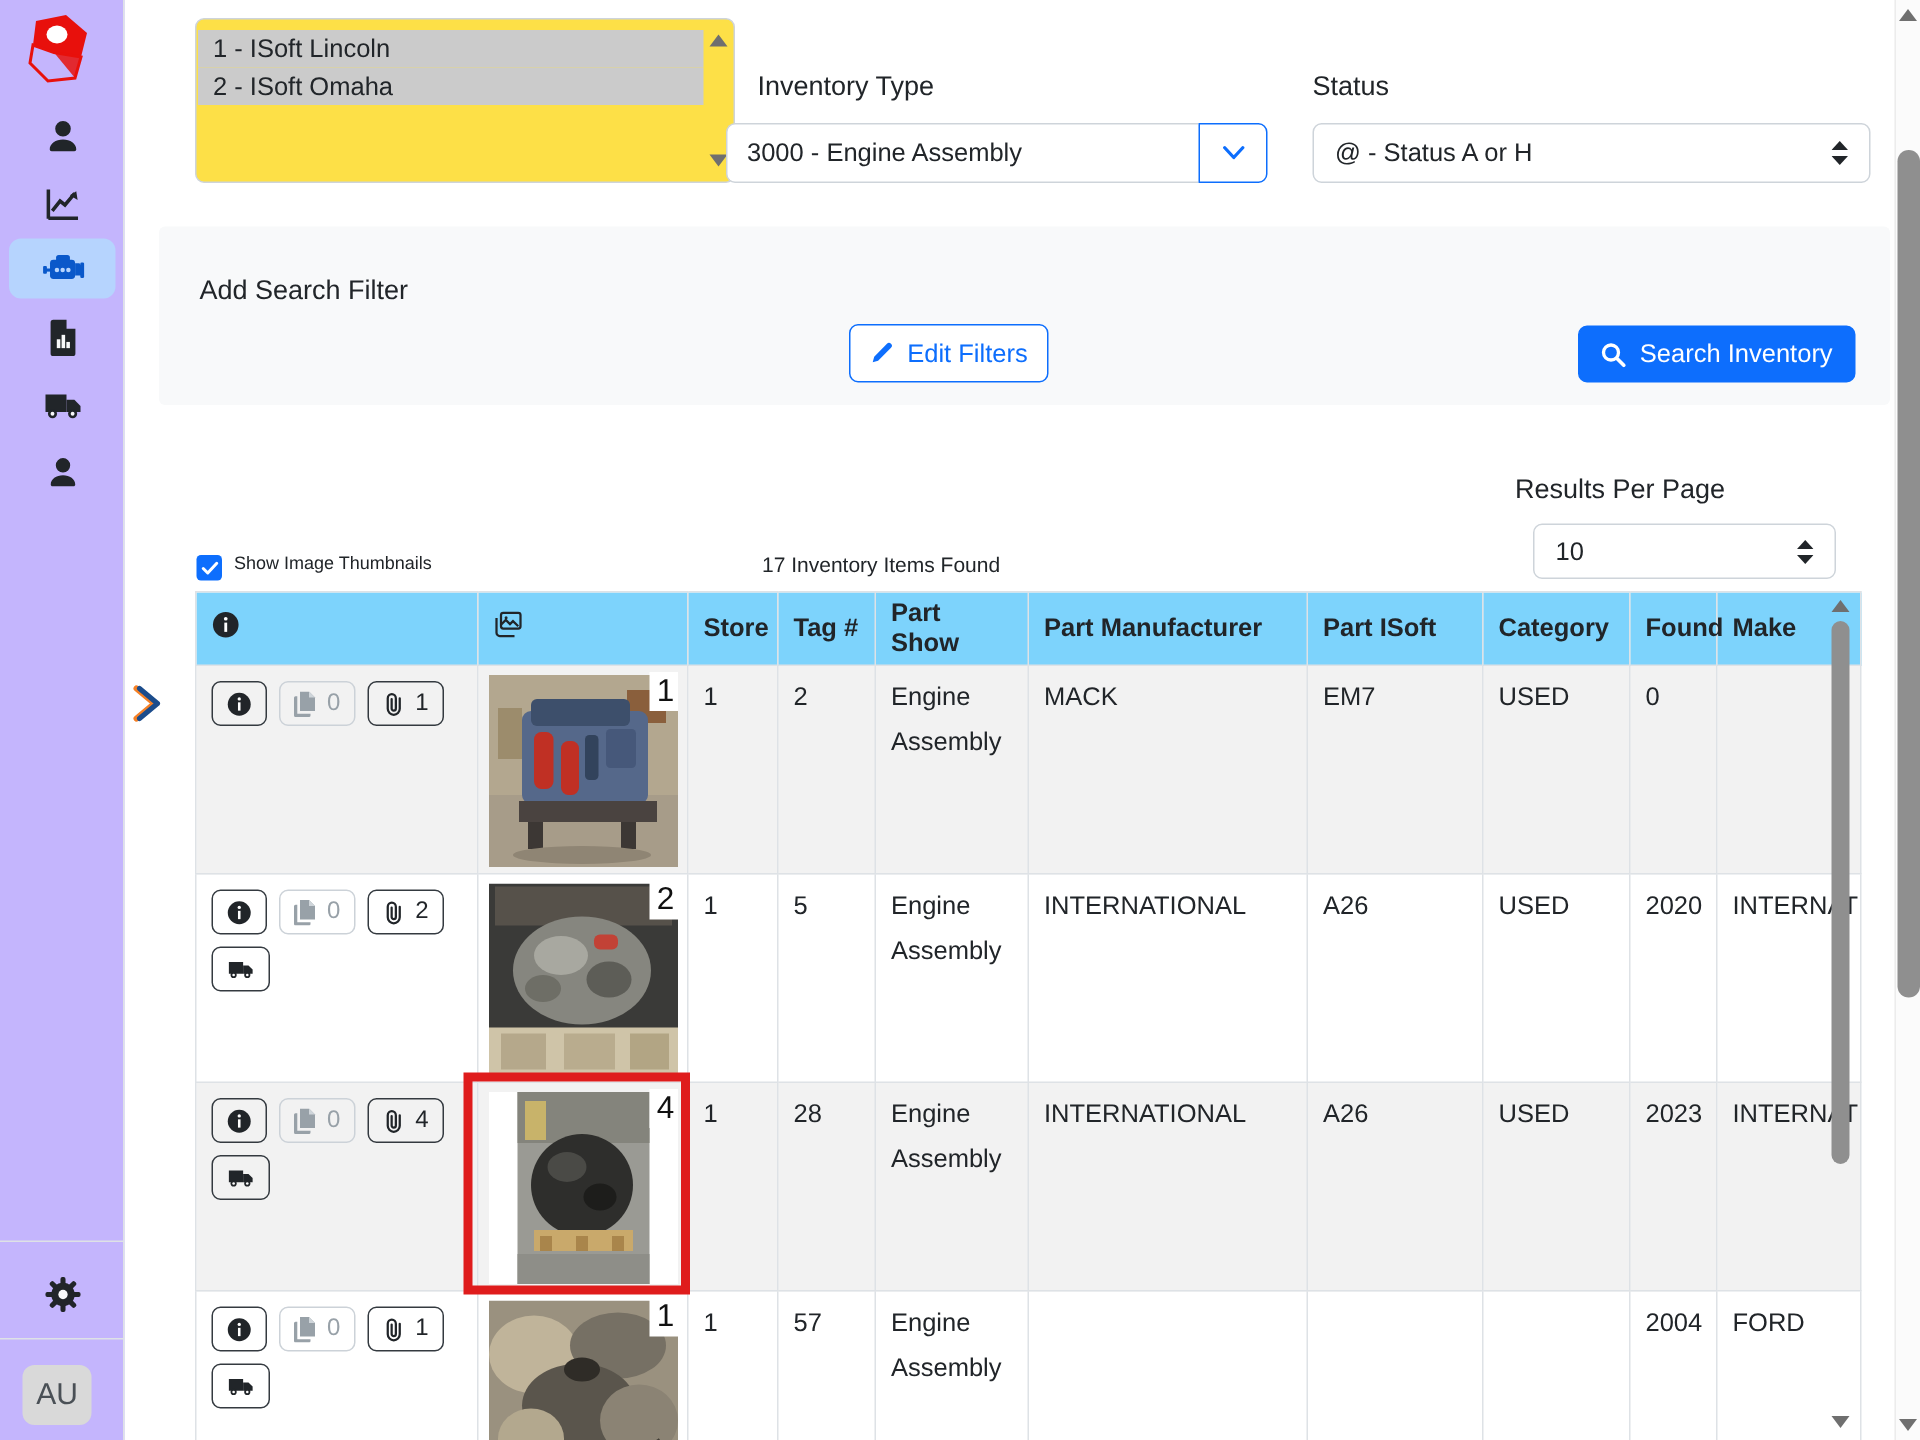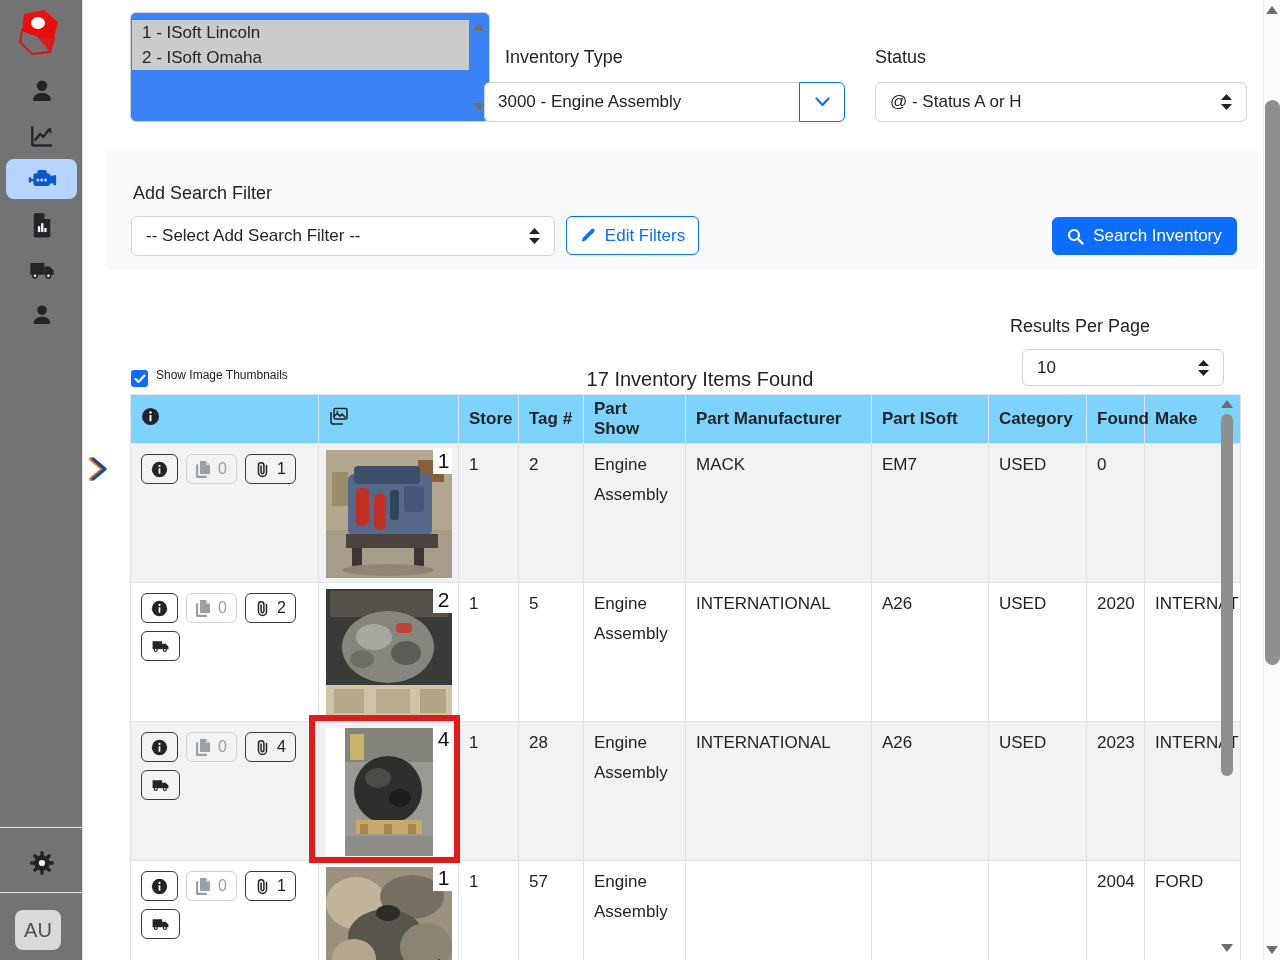--- a/index.html
+++ b/index.html
@@ -1,30 +1,30 @@
 <!DOCTYPE html>
 <html><head>
 <meta charset="utf-8">
 <style>
   * { margin:0; padding:0; box-sizing:border-box; }
   body { font-family:"Liberation Sans", sans-serif; background:#fff; }
   .page { position:relative; width:1280px; height:960px; overflow:hidden; background:#fff; color:#212529; }
 
   
-  .sidebar { position:absolute; left:0; top:0; width:83px; height:960px; background:#737373; border-right:1px solid #dee2e6; }
+  .sidebar { position:absolute; left:0; top:0; width:83px; height:960px; background:#c4b5fd; border-right:1px solid #dee2e6; }
   .logo { position:absolute; left:14px; top:8px; width:52px; height:50px; }
   .nav-item { position:absolute; left:6px; width:71px; height:40px; display:flex; align-items:center; justify-content:center; border-radius:8px; color:#212529; cursor:pointer; }
   .nav-item.active { background:#b6d4fe; color:#0a58ca; }
   .side-divider { position:absolute; left:0; width:82px; border-top:1px solid #dee2e6; }
   .avatar { position:absolute; left:15px; top:910px; width:46px; height:40px; background:#d9d9d9; border-radius:8px; display:flex; align-items:center; justify-content:center; font-size:20px; color:#4a5056; }
 
   .collapse-handle { position:absolute; left:86px; top:452px; width:24px; height:34px; cursor:pointer; }
 
   
-  .store-listbox { position:absolute; left:130px; top:12px; width:360px; height:110px; border:1px solid #ced4da; border-radius:6px; background:#3b82f6; overflow:hidden; }
+  .store-listbox { position:absolute; left:130px; top:12px; width:360px; height:110px; border:1px solid #ced4da; border-radius:6px; background:#fde047; overflow:hidden; }
   .store-items { position:absolute; left:1px; top:7px; right:20px; }
   .store-item { font-size:17px; padding:1px 4px 1px 10px; line-height:23px; white-space:nowrap; }
   .store-item.selected { background:#cbcbcb; }
   .lb-scroll { position:absolute; right:2px; top:2px; bottom:2px; width:16px; }
   .tri-up { width:0; height:0; border-left:6px solid transparent; border-right:6px solid transparent; border-bottom:8px solid #6f6f6f; }
   .tri-down { width:0; height:0; border-left:6px solid transparent; border-right:6px solid transparent; border-top:8px solid #6f6f6f; }
   .lb-scroll .tri-up { position:absolute; top:8px; left:2px; }
   .lb-scroll .tri-down { position:absolute; bottom:8px; left:2px; }
 
   .field-label { position:absolute; font-size:18px; color:#212529; }
@@ -38,21 +38,21 @@
 
   
   .filter-panel { position:absolute; left:106px; top:151px; width:1154px; height:119px; background:#f8f9fa; border-radius:4px; }
   .btn { display:inline-flex; align-items:center; justify-content:center; gap:9px; border-radius:6px; font-size:17px; cursor:pointer; font-family:inherit; }
   .btn-outline-primary { position:absolute; left:566px; top:216px; width:133px; height:39px; background:#fff; border:1px solid #0d6efd; color:#0d6efd; }
   .btn-primary { position:absolute; left:1052px; top:217px; width:185px; height:38px; background:#0d6efd; border:1px solid #0d6efd; color:#fff; }
 
   
   .checkbox { position:absolute; left:131px; top:370px; width:17px; height:17px; background:#0d6efd; border-radius:3px; display:flex; align-items:center; justify-content:center; cursor:pointer; }
   .chk-label { position:absolute; left:156px; top:368px; font-size:12px; }
-  .found-text { position:absolute; left:520px; top:368px; width:360px; text-align:center; font-size:20px; }
+  .found-text { position:absolute; left:508px; top:368px; width:360px; font-size:14px; }
 
   
   .table-wrap { position:absolute; left:130px; top:394px; width:1110px; }
   table { border-collapse:collapse; table-layout:fixed; width:1110px; }
   th, td { border:1px solid #dee2e6; font-size:17px; text-align:left; vertical-align:top; padding:6px 10px; }
   thead th { font-weight:bold; height:41px; vertical-align:middle; padding:4px 10px; background:#7dd3fc; }
   tbody tr { height:138px; }
   tbody tr:nth-child(odd) { background:#f2f2f2; }
   .actions-cell { padding:10px 8px 8px 10px; }
   .btn-row { display:flex; gap:8px; margin-bottom:8px; }
@@ -224,29 +224,20 @@
     <span class="updown icon">
       <svg width="11" height="16" viewBox="0 0 11 16" fill="#212529">
           <polygon points="5.5,0 11,6 0,6"></polygon>
           <polygon points="0,10 11,10 5.5,16"></polygon>
         </svg>
     </span>
   </div>
 
   <div class="filter-panel"></div>
   <div class="field-label" style="left:133px; top:183px">Add Search Filter</div>
-  <div class="sel-box" style="left:131px; top:216px; width:424px">
-    <span class="sel-text">-- Select Add Search Filter --</span>
-    <span class="updown icon">
-      <svg width="11" height="16" viewBox="0 0 11 16" fill="#212529">
-          <polygon points="5.5,0 11,6 0,6"></polygon>
-          <polygon points="0,10 11,10 5.5,16"></polygon>
-        </svg>
-    </span>
-  </div>
   <button class="btn btn-outline-primary">
     <span class="icon">
       <svg width="16" height="16" viewBox="0 0 16 16" fill="#0d6efd">
           <path d="M11.3 1.2a1.9 1.9 0 0 1 2.7 2.7l-8.6 8.6-3.6 1 1-3.6z"></path>
         </svg>
     </span>
     <span>Edit Filters</span>
   </button>
   <button class="btn btn-primary">
     <span class="icon">

